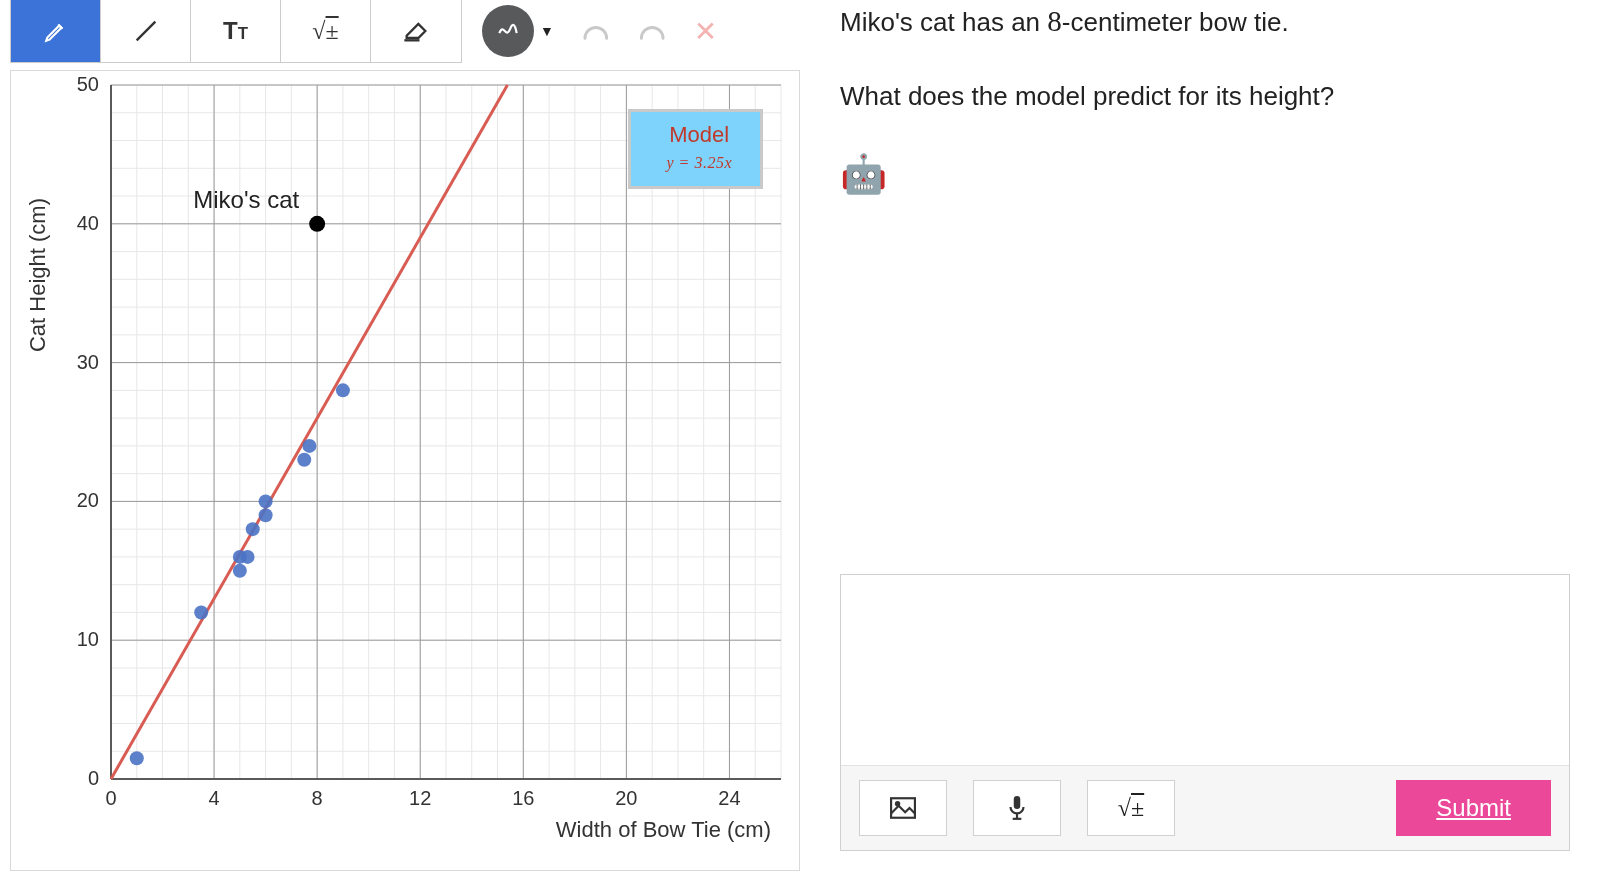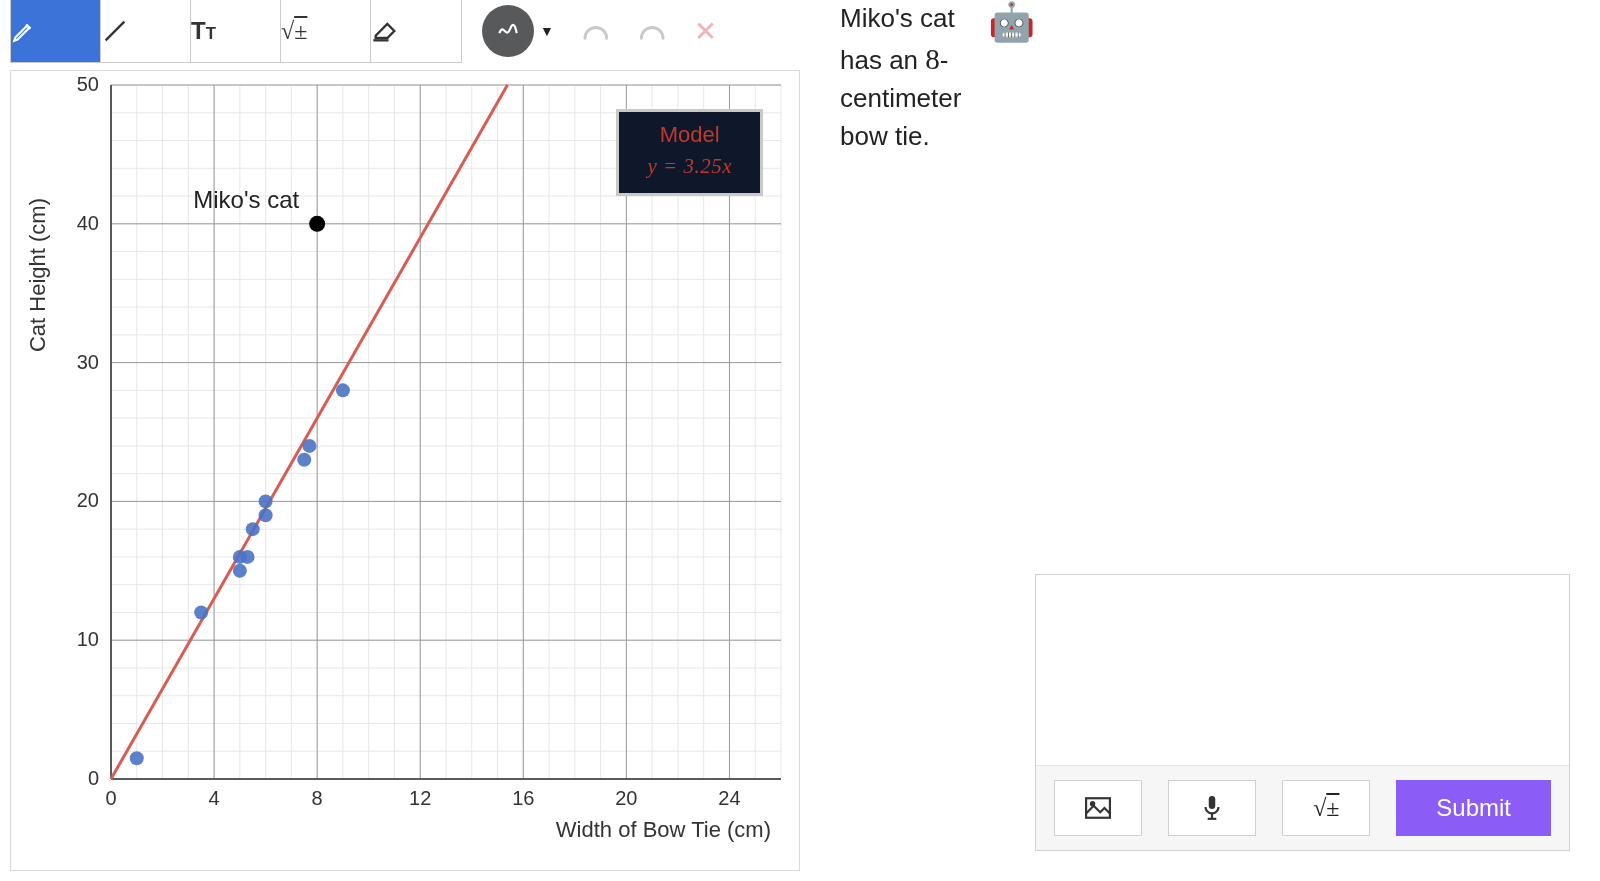--- a/index.html
+++ b/index.html
@@ -17,40 +17,40 @@
   }
   .left {
     width: 790px;
     display: flex;
     flex-direction: column;
   }
   .right {
     flex: 1;
     padding: 0 20px 20px 40px;
     display: flex;
-    flex-direction: row;
+    flex-direction: column;
     font-size: 26px;
   }
   .toolbar {
     display: flex;
     align-items: center;
     height: 62px;
     gap: 0;
     margin-bottom: 8px;
   }
   .toolgroup {
     display: flex;
     border: 1px solid #ccc;
   }
   .toolbtn {
     width: 90px;
     height: 62px;
     display: flex;
     align-items: center;
-    justify-content: flex-start;
+    justify-content: center;
     border-right: 1px solid #ccc;
     background: #fff;
     font-size: 24px;
     color: #333;
   }
   .toolbtn:last-child { border-right: none; }
   .toolbtn.active { background: #3b73d9; color: #fff; }
   .drawbtn {
     width: 52px; height: 52px; border-radius: 50%;
     background: #58595b; color: #fff;
@@ -69,27 +69,27 @@
     flex: 1;
     position: relative;
     background: #fff;
   }
   svg { display:block; }
 
   .legend-box {
     position: absolute;
     right: 36px; top: 38px;
     border: 3px solid #c9c9c9;
-    background: #0f172a;
-    padding: 10px 28px 14px 28px;
+    background: #7dd3fc;
+    padding: 10px 28px 14px 36px;
     text-align: center;
     color: #c0392b;
   }
   .legend-title { font-size: 22px; }
-  .legend-eq    { font-size: 21px; font-style: italic; font-family: "Times New Roman", serif; margin-top: 6px; letter-spacing: 0.5px; }
+  .legend-eq    { font-size: 16px; font-style: italic; font-family: "Times New Roman", serif; margin-top: 6px; letter-spacing: 0.5px; }
 
   .question-text { margin: 0 0 36px 0; line-height: 1.45; }
   .mathnum { font-family: "Times New Roman", serif; font-size: 1.12em; }
   .robot { font-size: 38px; margin-bottom: 12px; }
   .prompt-bold { font-weight: 700; font-size: 30px; line-height: 1.55; margin-bottom: 38px; }
 
   .answer-box {
     border: 1px solid #d0d0d0;
     display: flex; flex-direction: column;
     margin-top: auto;
@@ -108,25 +108,26 @@
   }
   .ctrl {
     width: 88px; height: 56px;
     border: 1px solid #d0d0d0;
     background: #fff;
     display:flex; align-items:center; justify-content:center;
     font-size: 24px;
   }
   .submit {
     margin-left: auto;
-    background: #8b5cf6;
+    background: #ec4899;
     color: #fff;
     padding: 14px 40px;
     font-size: 24px;
     border: none;
+    text-decoration: underline;
   }
 </style>
 </head>
 <body>
 
 <div class="app">
 
   <div class="left">
     <div class="toolbar">
       <div class="toolgroup">
@@ -283,20 +284,21 @@
         <div class="legend-title">Model</div>
         <div class="legend-eq">y = 3.25x</div>
       </div>
     </div>
   </div>
 
   <div class="right">
     <p class="question-text">
       <span>Miko's cat has an </span><span class="mathnum">8</span><span>-centimeter bow tie.</span>
     </p>
+    <p class="question-text">What does the model predict for its height?</p>
     <div class="robot">🤖</div>
 
     <div class="answer-box">
       <div class="answer-input" contenteditable="true" style=""></div>
       <div class="answer-controls">
         <div class="ctrl">
           <svg width="26" height="22" viewBox="0 0 24 20" fill="none" stroke="#333" stroke-width="2">
               <rect x="1" y="1" width="22" height="18"></rect>
               <polyline points="1,15 8,8 14,14 18,10 23,15"></polyline>
               <circle cx="7" cy="6" r="1.5" fill="#333"></circle>

